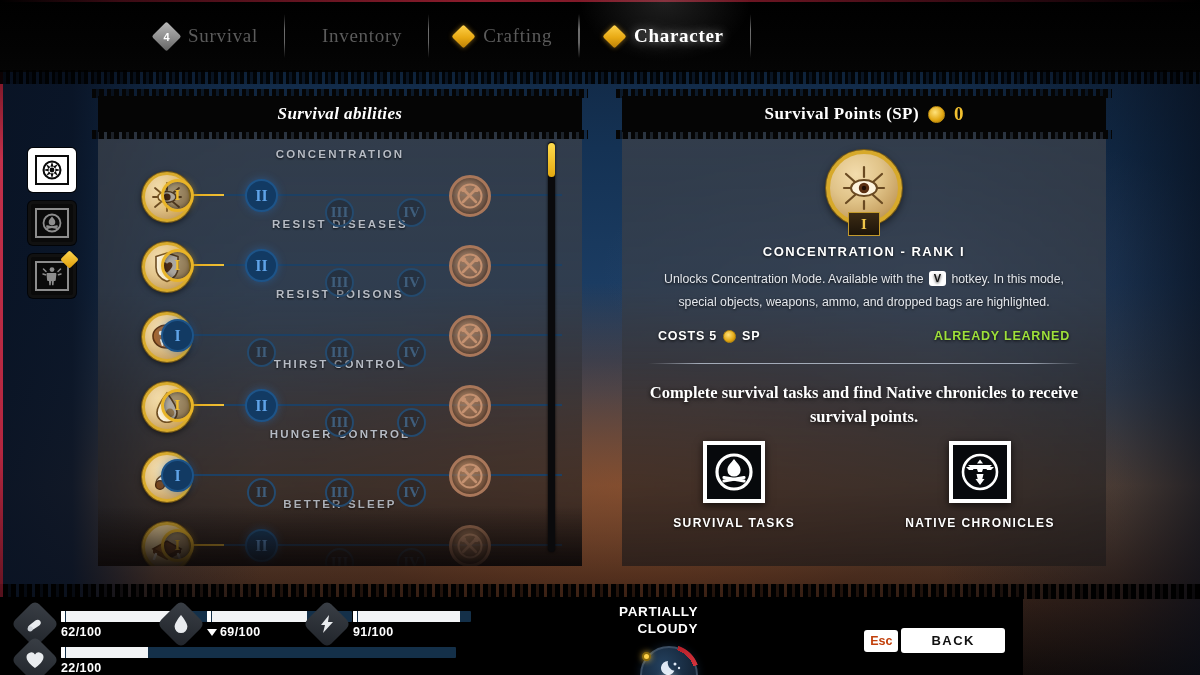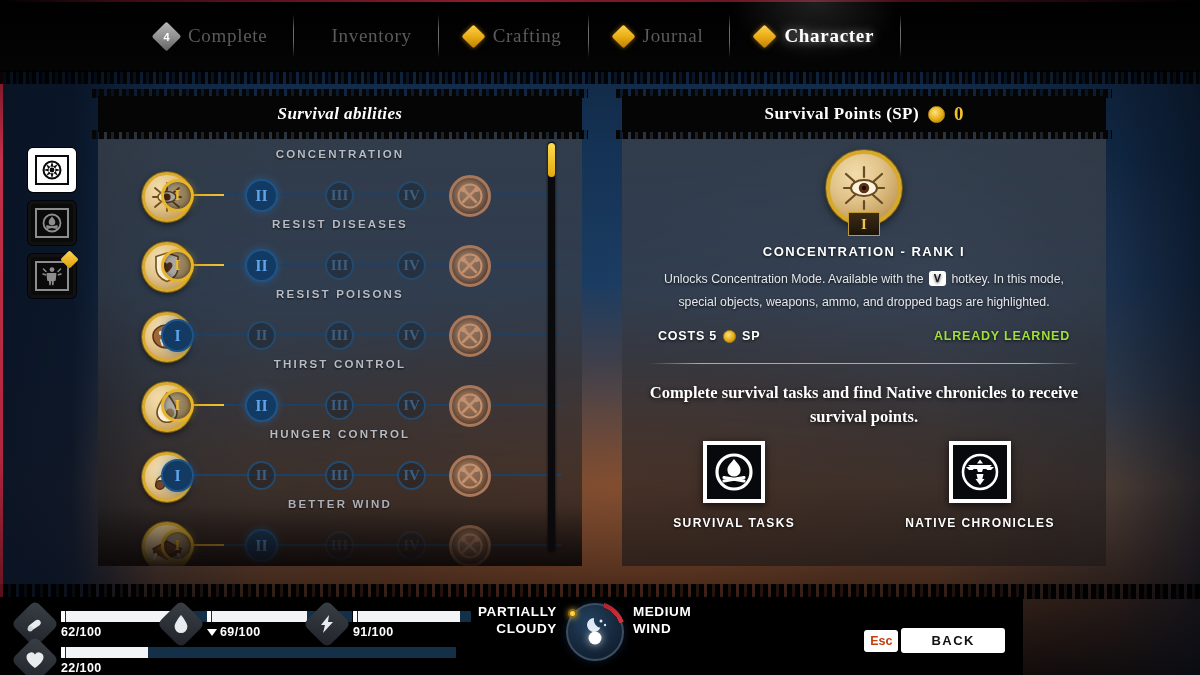--- a/index.html
+++ b/index.html
@@ -132,21 +132,21 @@
   .line{ position:absolute; top:22px; height:2px; background:#1d4063; }
   .line.lit{ background:linear-gradient(90deg,#e3a81c,#f0c137); height:2px; }
   .bigicon{
     position:absolute; left:0; top:0; width:50px;height:50px;border-radius:50%;
     background:radial-gradient(circle at 38% 32%, #f6e2b4 0%, #e4c68d 45%, #c9a468 75%, #a9823f 100%);
     border:3px solid #d9ab2c;
     box-shadow:0 0 0 1px #7d5c11, 0 2px 6px rgba(0,0,0,.65);
     display:flex;align-items:center;justify-content:center; z-index:3;
   }
   .node{
-    position:absolute; top:9px; width:29px;height:29px;border-radius:50%;
+    position:absolute; top:26px; width:29px;height:29px;border-radius:50%;
     display:flex;align-items:center;justify-content:center;
     font-family:"Liberation Serif", serif; font-size:15px; font-weight:700; z-index:3;
     cursor:pointer;
   }
   .node.learned{
     background:rgba(22,24,30,.35); border:3px solid #e8b428; color:#f0bc2d;
     box-shadow:0 0 7px rgba(232,180,40,.5), inset 0 0 5px rgba(0,0,0,.5);
     width:33px;height:33px; top:7px;
   }
   .node.avail{
@@ -238,21 +238,21 @@
     flex:0 0 auto;
   }
   .statIco > *{ transform:rotate(-45deg); }
   .barWrap{ padding-top:4px; }
   .bar{ height:11px; background:#143049; border-radius:1px; position:relative; overflow:hidden; }
   .bar i{ position:absolute; left:0; top:0; height:100%; background:#f2f4f6; display:block; }
   .bar .tick{ position:absolute; left:0; top:0; width:5px; height:100%; background:#fff; border-right:1px solid #143049;}
   .barTxt{ margin-top:3px; font-size:12.5px; font-weight:700; color:#fff; letter-spacing:.4px; display:flex; align-items:center; gap:3px;}
   .arrowDown{ width:0;height:0;border-left:5px solid transparent;border-right:5px solid transparent;border-top:7px solid #fff; }
 
-  #weather{ position:absolute; left:478px; bottom:14px; width:220px; height:58px; display:flex; align-items:flex-start; gap:9px; }
+  #weather{ position:absolute; left:478px; bottom:14px; width:220px; height:58px; display:flex; align-items:flex-end; gap:9px;flex-direction:column; }
   .wTxt{ font-size:13.5px; font-weight:700; color:#fff; line-height:17px; letter-spacing:.6px; }
   #dial{ position:relative; width:58px;height:58px;border-radius:50%;
     background:radial-gradient(circle at 40% 32%, #24415f 0%, #16283c 55%, #0d1824 100%);
     border:2px solid #3b4e63; flex:0 0 auto; box-shadow:0 0 10px rgba(40,80,130,.35);}
   #dialArc{ position:absolute; inset:-4px; border-radius:50%;
     background:conic-gradient(from 18deg, #b5202a 0deg, #d2333c 52deg, rgba(0,0,0,0) 53deg);
     -webkit-mask:radial-gradient(circle, transparent 0 26px, #000 26px 30px, transparent 31px);
     mask:radial-gradient(circle, transparent 0 26px, #000 26px 30px, transparent 31px);}
   #dialMark{ position:absolute; left:0px; top:4px; width:9px;height:9px;border-radius:50%;
     background:#ffd24a; border:2px solid #8a6a0d; box-shadow:0 0 6px rgba(255,200,60,.8); }
@@ -268,37 +268,33 @@
 <div id="backdrop"></div>
 <div id="leftRedLine"></div>
 
 <div id="topnav">
   <div class="navrow" id="navrow">
       <div style="width:130px"></div>
       <div class="navtab">
         <span class="dia grey">
           <span class="cnt">4</span>
         </span>
-        <span class="lbl">Complete</span>
+        <span class="lbl">Survival</span>
       </div>
       <div class="navdiv"></div>
       <div class="navtab">
         <span style="width:0"></span>
         <span class="lbl">Inventory</span>
       </div>
       <div class="navdiv"></div>
       <div class="navtab">
         <span class="dia gold"></span>
         <span class="lbl">Crafting</span>
       </div>
       <div class="navdiv"></div>
-      <div class="navtab">
-        <span class="dia gold"></span>
-        <span class="lbl">Journal</span>
-      </div>
       <div class="navdiv"></div>
       <div class="navtab active">
         <span class="dia gold"></span>
         <span class="lbl">Character</span>
       </div>
       <div class="navdiv"></div>
     </div>
 </div>
 
 <div id="rail">
@@ -506,21 +502,21 @@
                 <line x1="6" y1="6" x2="19" y2="19"></line>
                 <line x1="19" y1="6" x2="6" y2="19"></line>
               </g>
               <circle cx="6.5" cy="6.5" r="2.6" fill="#c49170"></circle>
               <circle cx="19.5" cy="6.5" r="2.6" fill="#c49170"></circle>
             </svg>
           </div>
         </div>
       </div>
       <div class="skillrow" style="left:18px;top:376px;opacity:.92;">
-        <div class="skillname">BETTER WIND</div>
+        <div class="skillname">BETTER SLEEP</div>
         <div class="track">
           <div class="line lit" style="left:24px;width:-3px"></div>
           <div class="line" style="left:48px;width:372px"></div>
           <div class="line lit" style="left:48px;width:34px"></div>
           <div class="bigicon">
             <svg width="34" height="26" viewBox="0 0 34 26">
               <path d="M3 15l14-8 14 8-14 7z" fill="#8d5226" stroke="#5a3010" stroke-width="1.5"></path>
               <path d="M3 15v4l14 7v-4z" fill="#6d3d18"></path>
               <path d="M31 15v4l-14 7v-4z" fill="#5a3010"></path>
               <path d="M6 20l-2 5M28 20l2 5" stroke="#fdf5e4" stroke-width="2.4" stroke-linecap="round"></path>

